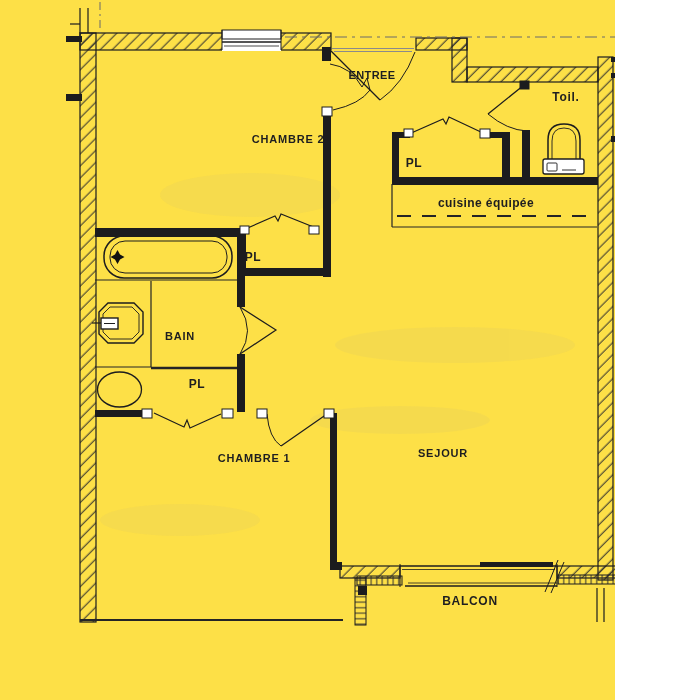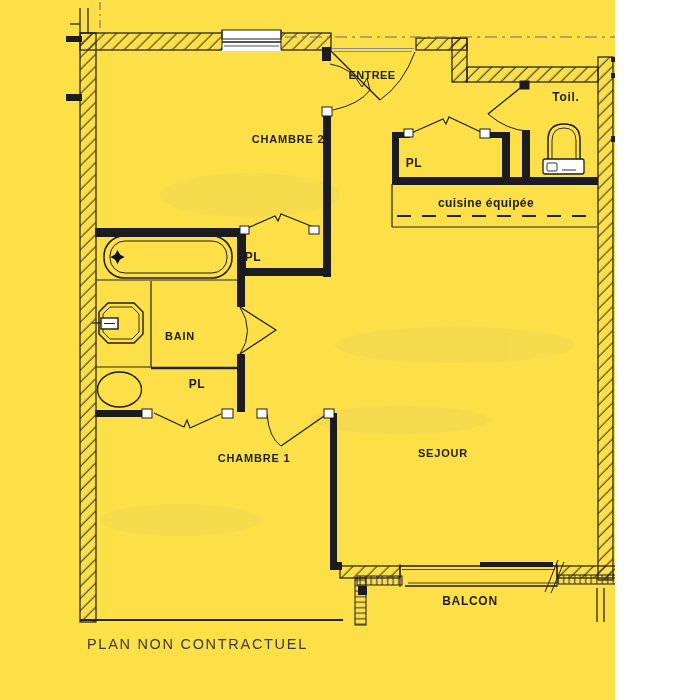--- a/index.html
+++ b/index.html
@@ -211,15 +211,14 @@
 <div class="room-label lbl-md" style="left:248px;top:139px;margin-left:40px;">CHAMBRE 2</div>
 <div class="room-label lbl-sm" style="left:414px;top:163px;">PL</div>
 <div class="room-label lbl-lg" style="left:486px;top:203px;letter-spacing:.4px;">cuisine équipée</div>
 <div class="room-label lbl-sm" style="left:253px;top:257px;">PL</div>
 <div class="room-label lbl-md" style="left:180px;top:336px;">BAIN</div>
 <div class="room-label lbl-sm" style="left:197px;top:384px;">PL</div>
 <div class="room-label lbl-md" style="left:246px;top:458px;padding-left:16px;">CHAMBRE 1</div>
 <div class="room-label lbl-md" style="left:443px;top:453px;">SEJOUR</div>
 <div class="room-label lbl-lg" style="left:434px;top:601px;margin-left:36px;">BALCON</div>
 
-<div id="footer1" class="footer-line">PLAN NON CONTRACTUEL</div>
 
 </div>
 
 </body></html>

